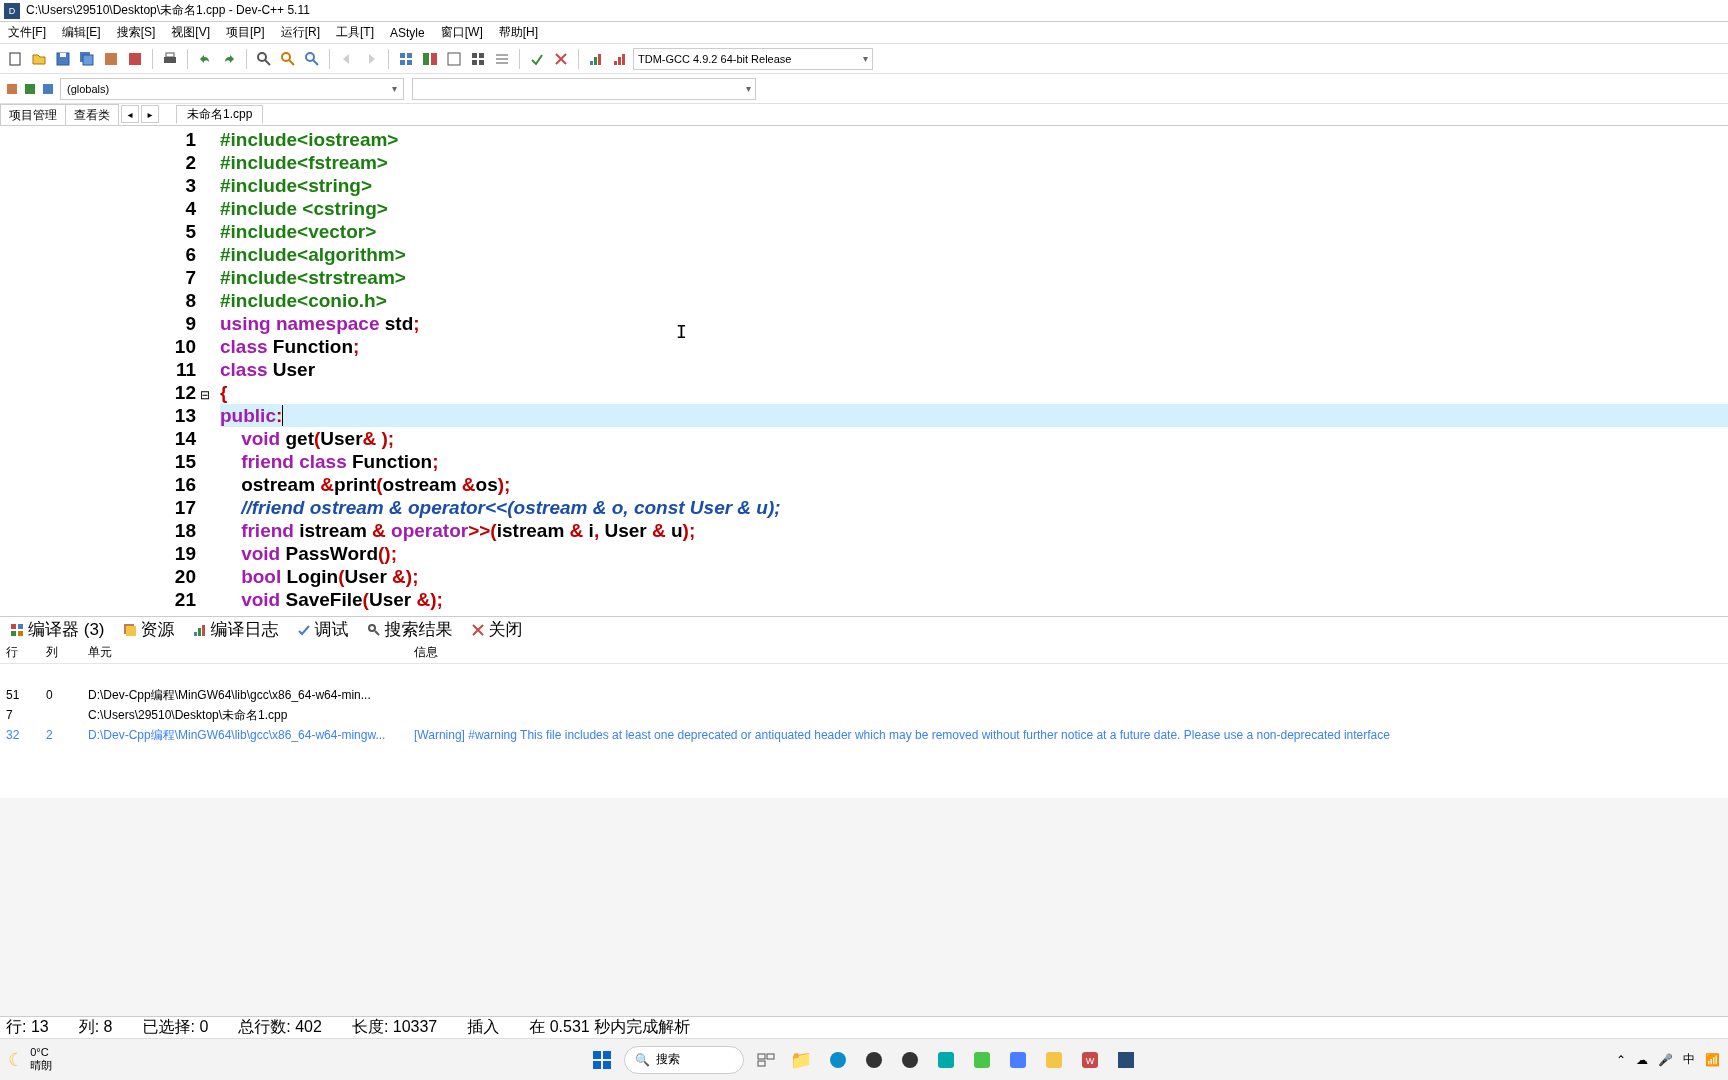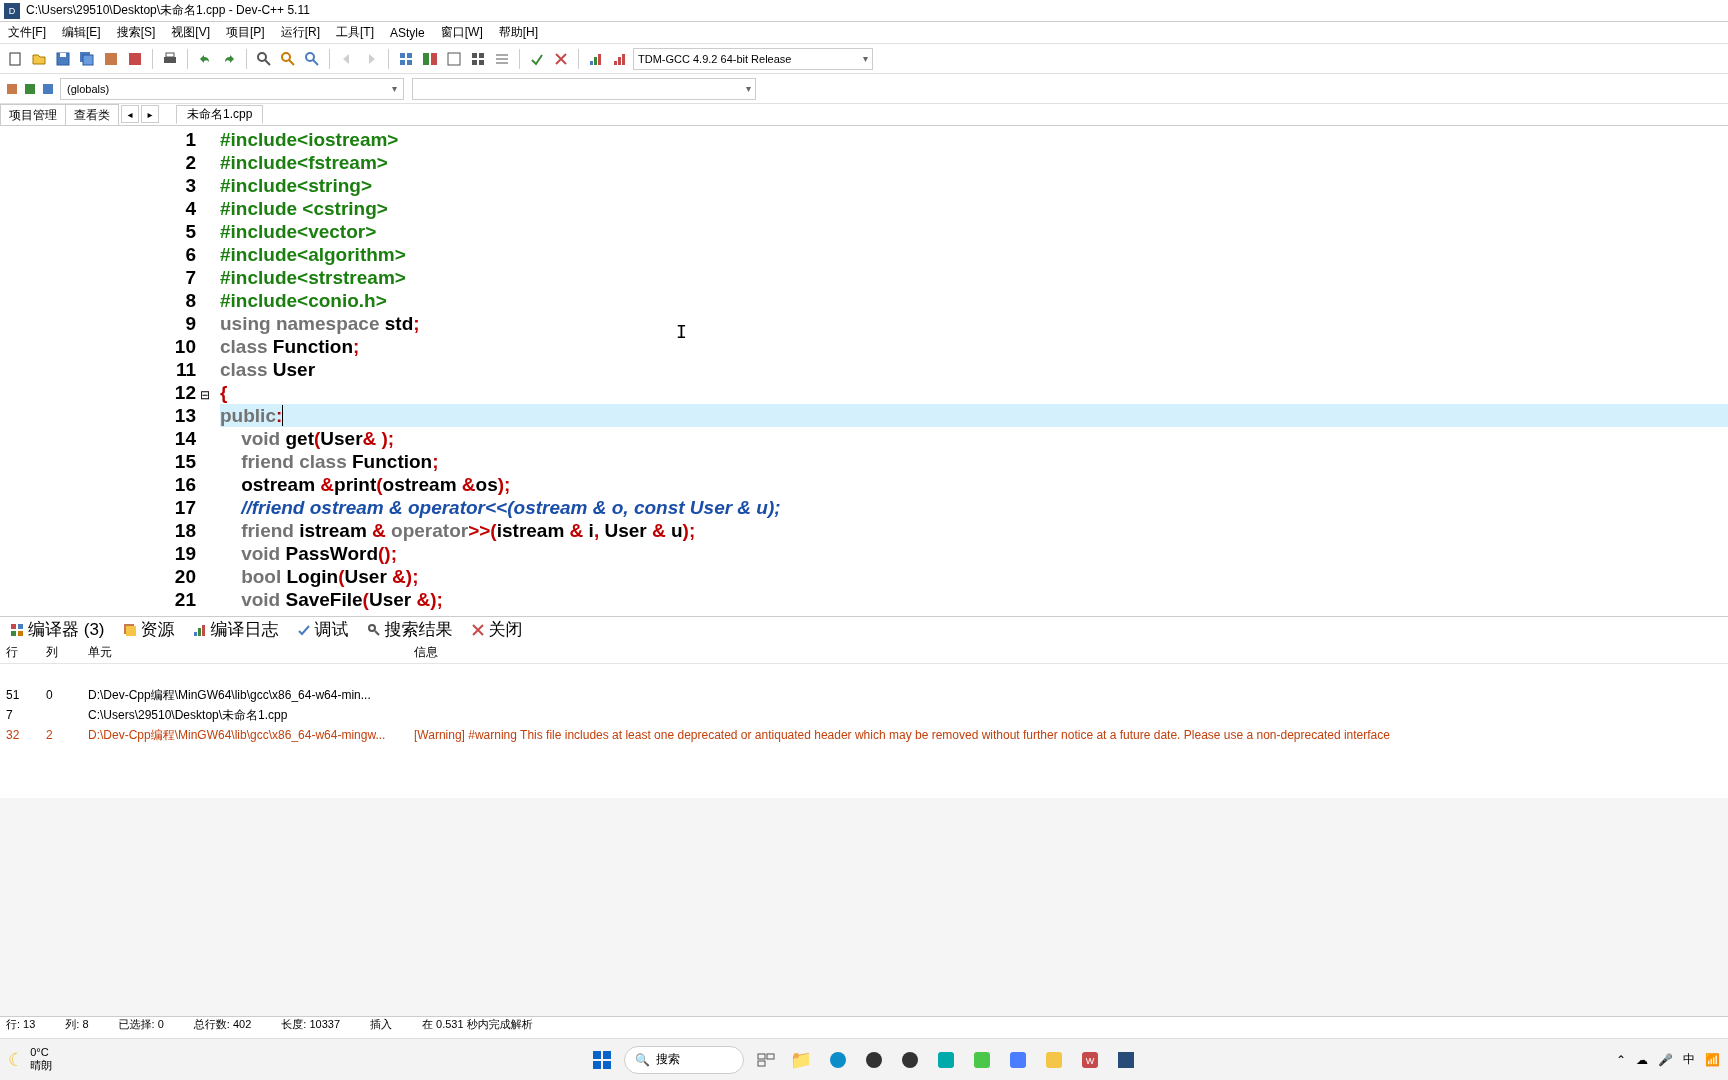--- a/index.html
+++ b/index.html
@@ -29,42 +29,42 @@
 
 .editor { background: #fff; height: 490px; position: relative; overflow: hidden; }
 .editor-inner { display: flex; height: 100%; }
 .gutter { width: 220px; text-align: right; padding-right: 10px; font-family: Consolas, monospace; font-size: 19px; font-weight: bold; line-height: 23px; color: #000; padding-top: 2px; }
 .gutter .ln { height: 23px; }
 .gutter .fold { display: inline-block; width: 10px; font-size: 12px; font-weight: normal; margin-left: 4px; }
 .code { flex: 1; font-family: Consolas, monospace; font-size: 19px; font-weight: bold; line-height: 23px; padding-top: 2px; white-space: pre; }
 .code .line { height: 23px; }
 .code .line.hl { background: #d4f0fc; }
 .code .prep { color: #1a7f0e; }
-.code .kw { color: #737373; font-weight: bold; }
+.code .kw { color: #a21caf; font-weight: bold; }
 .code .punct { color: #c00000; }
 .code .ident { color: #000; }
 .code .comment { color: #1a4ea8; font-style: italic; }
 .text-cursor-sym { position: absolute; left: 676px; top: 195px; font-family: Consolas, monospace; font-size: 18px; color: #000; }
 
 .bottom-tabs { height: 26px; background: #fff; border-top: 1px solid #ccc; display: flex; align-items: center; font-size: 17px; padding-left: 4px; gap: 6px; }
 .bottom-tabs .btab { display: flex; align-items: center; gap: 4px; padding: 0 6px; cursor: pointer; }
 .bottom-tabs .btab .ico { width: 14px; height: 14px; display: inline-flex; align-items: center; justify-content: center; }
 
 .compiler-table { background: #fff; height: 156px; font-size: 12px; }
 .ct-header { display: flex; height: 22px; align-items: center; border-bottom: 1px solid #e5e5e5; }
 .ct-header div { padding: 0 6px; }
 .ct-row { display: flex; height: 20px; align-items: center; }
 .ct-row div { padding: 0 6px; white-space: nowrap; overflow: hidden; text-overflow: ellipsis; margin-top: 42px; }
-.ct-row.warn div { color: #c2410c; }
+.ct-row.warn div { color: #3b82f6; }
 .col-line { width: 40px; }
 .col-col { width: 42px; }
 .col-unit { width: 326px; }
 .col-msg { flex: 1; }
 
-.status-bar { position: absolute; bottom: 42px; left: 0; right: 0; height: 22px; background: #fff; border-top: 1px solid #ccc; display: flex; font-size: 11px; padding: 0 6px; gap: 30px; }
+.status-bar { position: absolute; bottom: 42px; left: 0; right: 0; height: 22px; background: #fff; border-top: 1px solid #ccc; display: flex; align-items: center; font-size: 16px; padding: 0 6px; gap: 30px; }
 .status-bar .sb-item { white-space: nowrap; }
 
 .taskbar { position: absolute; bottom: 0; left: 0; right: 0; height: 42px; background: #f3f3f3; border-top: 1px solid #ddd; display: flex; align-items: center; padding: 0 8px; }
 .taskbar .weather { display: flex; align-items: center; gap: 6px; font-size: 11px; }
 .taskbar .center { position: absolute; left: 50%; transform: translateX(-50%); display: flex; align-items: center; gap: 8px; }
 .taskbar .search { width: 120px; height: 28px; background: #fff; border: 1px solid #ccc; border-radius: 14px; display: flex; align-items: center; padding: 0 10px; font-size: 12px; gap: 6px; }
 .taskbar .tb-ico { width: 28px; height: 28px; display: flex; align-items: center; justify-content: center; border-radius: 4px; cursor: pointer; }
 .taskbar .tray { margin-left: auto; display: flex; align-items: center; gap: 10px; font-size: 12px; }
 .chevron { font-size: 10px; color: #666; }
 svg { display: block; }

